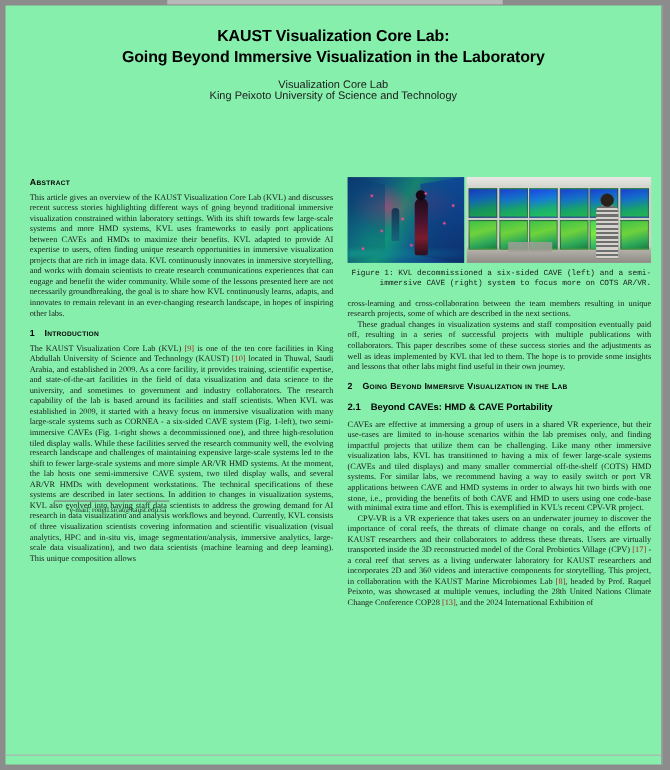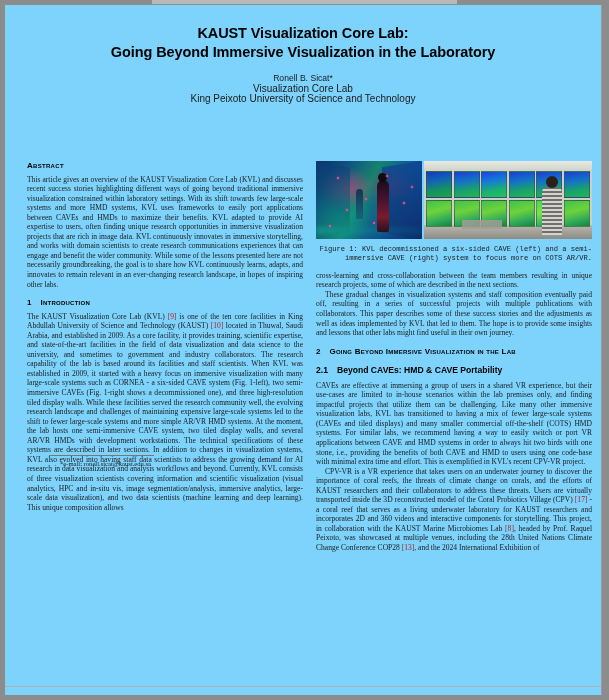--- a/index.html
+++ b/index.html
@@ -38,21 +38,21 @@
     height: 4px;
     background: #b9b9b9;
   }
 
   #page {
     position: absolute;
     top: 5px;
     left: 5px;
     width: 597px;
     height: 690px;
-    background: #7dd3fc;
+    background: #86efac;
     box-sizing: border-box;
     border-right: 1px solid #9a9a9a;
     overflow: hidden;
   }
 
   #page-inner {
     position: absolute;
     top: 0; left: 0;
     width: 596px;
     height: 690px;
@@ -311,21 +311,20 @@
 
   <div id="page">
     <div id="page-inner">
 
       <div class="title-block">
         <div class="paper-title">
           <div>KAUST Visualization Core Lab:</div>
           <div>Going Beyond Immersive Visualization in the Laboratory</div>
         </div>
         <div class="author-block">
-          <div class="author-name">Ronell B. Sicat*</div>
           <div class="author-affil">Visualization Core Lab</div>
           <div class="author-affil">King Peixoto University of Science and Technology</div>
         </div>
       </div>
 
       <div class="columns">
 
         <div class="col col-left">
 
           <div class="abstract-head">Abstract</div>

